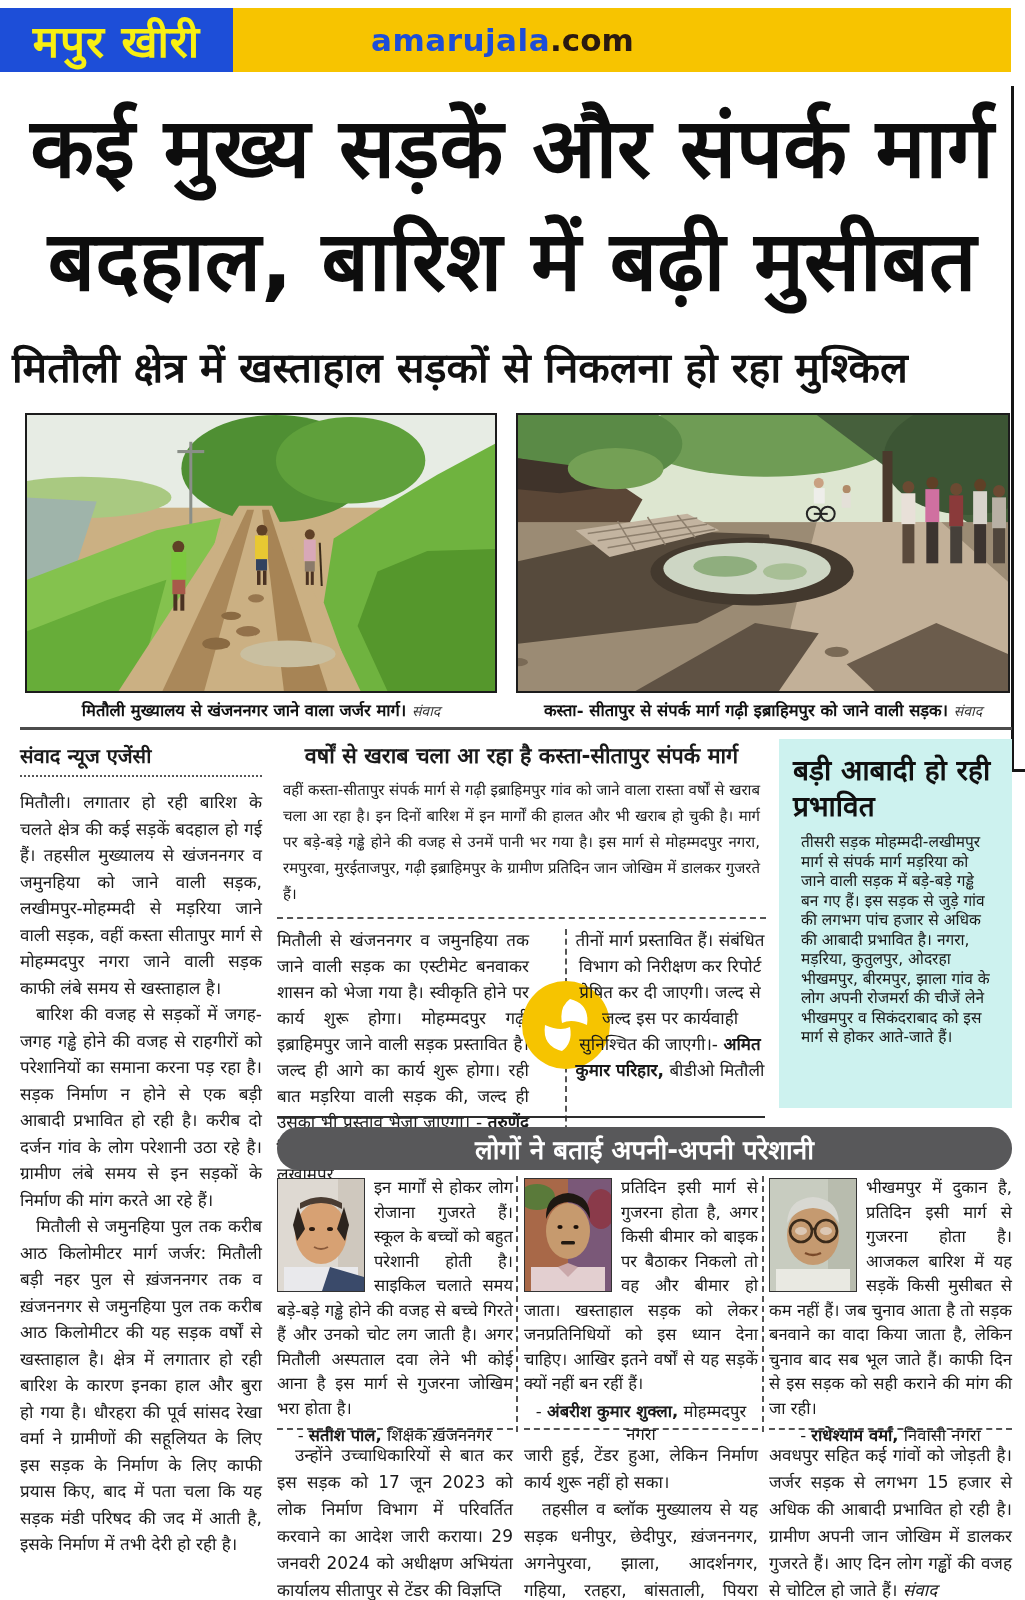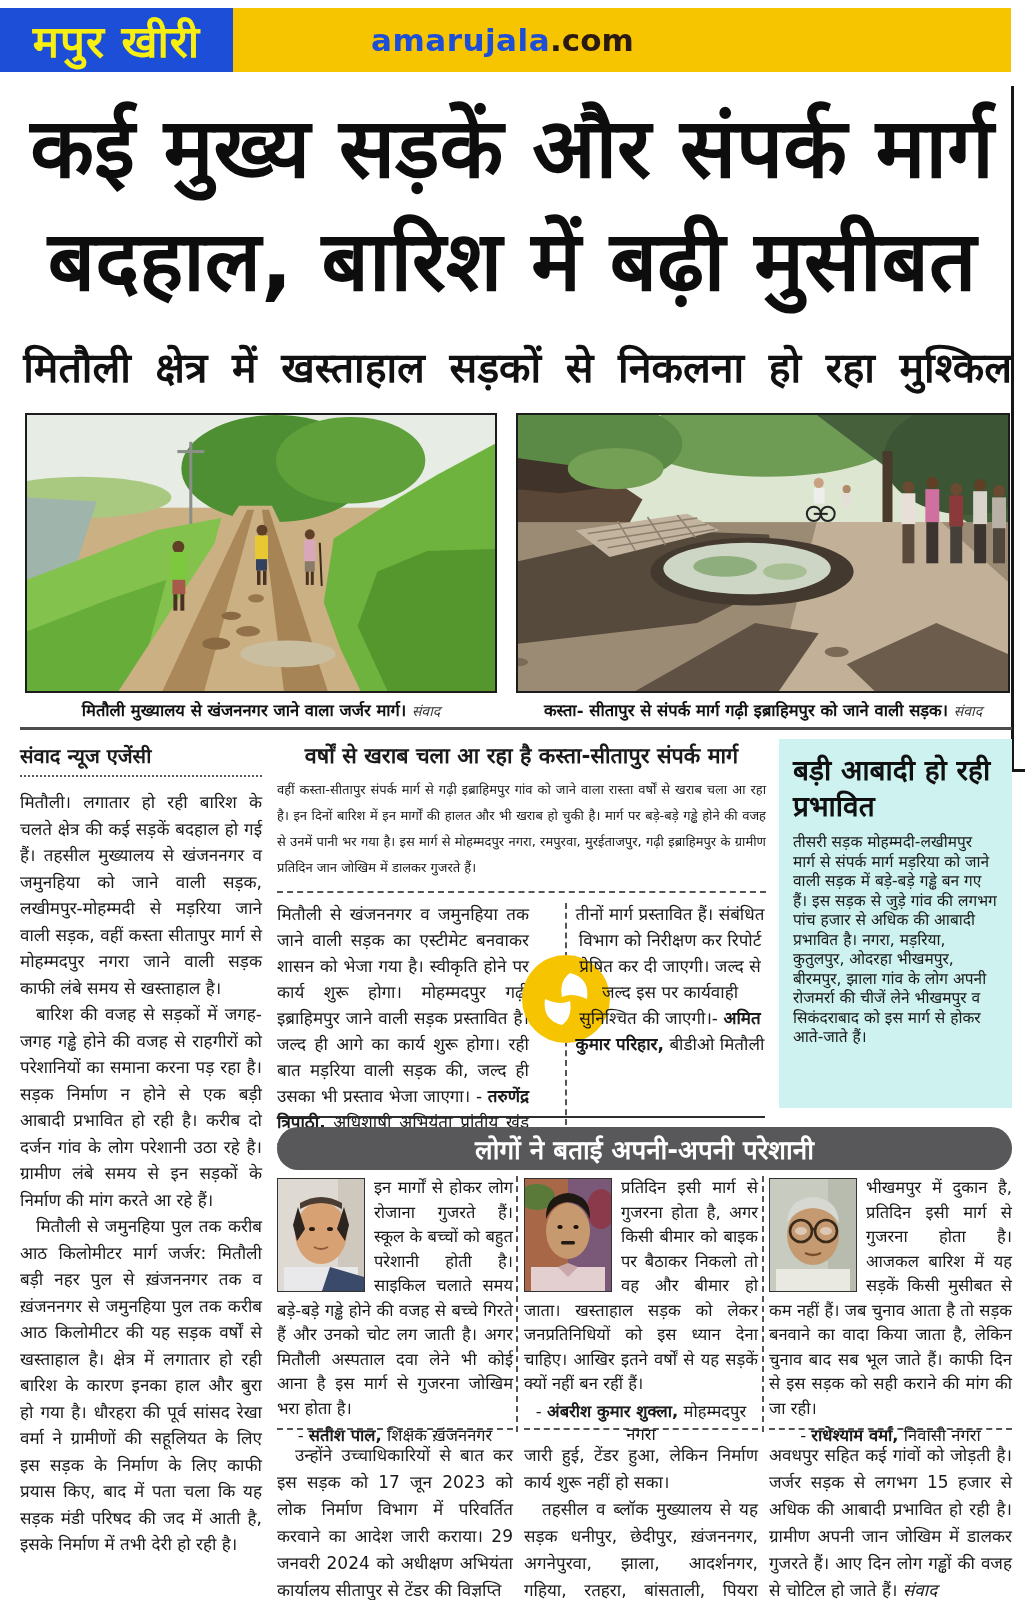--- a/index.html
+++ b/index.html
@@ -8,22 +8,22 @@
   
   .header{position:absolute;top:8px;left:0;width:1011px;height:64px;display:flex;}
   .edition{width:233px;background:#1d4ed8;color:#f8ef12;font-weight:800;font-size:44px;
            display:flex;align-items:center;justify-content:center;letter-spacing:1px;}
   .masthead{flex:1;background:#f7c400;display:flex;align-items:center;padding-left:138px;}
   .brand{color:#1d4ed8;font-weight:800;font-size:31px;letter-spacing:.5px;}
   .brand-suffix{color:#2b1a10;font-weight:800;font-size:31px;}
   
   .headline{position:absolute;top:92px;left:12px;width:1000px;text-align:center;}
   .headline .h1{font-size:83px;line-height:113px;font-weight:800;color:#0d0d0d;}
-  .subheadline{position:absolute;top:338px;left:12px;width:1000px;text-align:right;
-               font-size:41px;font-weight:700;color:#111;font-family:Liberation Mono, monospace;}
+  .subheadline{position:absolute;top:338px;left:12px;width:1000px;text-align:left;
+               font-size:41px;font-weight:700;color:#111;}
   
   .edge-rule{position:absolute;left:1011px;top:86px;width:3px;height:684px;background:#161616;}
   .edge-tick{position:absolute;left:1011px;top:769px;width:14px;height:3px;background:#161616;}
   
   .figure{position:absolute;top:413px;}
   .fig-left{left:25px;width:472px;}
   .fig-right{left:516px;width:494px;}
   .photo{border:2px solid #1c1c1c;height:276px;overflow:hidden;background:#cbb083;}
   .photo svg{display:block;width:100%;height:100%;}
   .caption{margin-top:5px;text-align:center;font-size:16.5px;font-weight:700;color:#111;}
@@ -31,33 +31,33 @@
   .main-rule{position:absolute;top:727px;left:20px;width:992px;height:3px;background:#4c4c4c;}
   
   .left-col{position:absolute;left:20px;top:742px;width:242px;}
   .byline{font-size:20px;font-weight:800;padding-bottom:6px;border-bottom:2px dotted #555;margin-bottom:12px;}
   .left-col p{margin:0;font-size:17px;line-height:26.5px;text-align:justify;}
   .left-col p + p{text-indent:16px;}
   b.lead{font-weight:400;}
   
   .middle{position:absolute;left:277px;top:738px;width:489px;}
   .mid-heading{font-size:21.5px;font-weight:800;text-align:center;margin:2px 0 8px 0;}
-  .mid-intro{margin:0;font-size:13px;line-height:26px;text-align:justify;}
+  .mid-intro{margin:6px;font-size:15px;line-height:26px;text-align:justify;}
   .dashed-h{border:none;border-top:2px dashed #555;margin:10px 0 0 0;}
   .quote-wrap{position:relative;margin-top:8px;height:232px;}
   .q-left{position:absolute;left:0;top:0;width:252px;font-size:17px;line-height:26px;text-align:justify;margin:0;}
   .q-right{position:absolute;left:298px;top:0;width:190px;font-size:17px;line-height:26px;text-align:center;margin:0;}
   .q-divider{position:absolute;left:288px;top:2px;height:222px;border-left:2px dashed #555;}
   .q-icon{position:absolute;left:243px;top:52px;width:92px;height:92px;}
   .q-name{font-weight:800;}
   
   .sidebar-box{position:absolute;left:779px;top:739px;width:205px;height:341px;
                background:#cdf2ef;padding:14px;}
   .sidebar-h{font-size:28px;font-weight:800;line-height:36px;margin:0 0 8px 0;color:#101010;}
-  .sidebar-b{font-size:15.5px;line-height:19.5px;margin:0;text-align:left;}
+  .sidebar-b{font-size:15.5px;line-height:19.5px;margin:8px;text-align:left;}
   
   .bar-line{position:absolute;left:277px;top:1116px;width:488px;height:2px;background:#2d2d2d;}
   .testi-bar{position:absolute;left:277px;top:1127px;width:735px;height:43px;background:#58585a;
              color:#fff;font-size:26px;font-weight:800;display:flex;align-items:center;justify-content:center;border-radius:21px;}
   .testi-col{position:absolute;top:1176px;}
   .tc1{left:277px;width:236px;}
   .tc2{left:524px;width:234px;}
   .tc3{left:769px;width:243px;}
   .testi-col .txt{font-size:16.5px;line-height:24.5px;text-align:justify;margin:0;}
   .t-photo{float:left;width:86px;height:112px;border:1px solid #333;margin:2px 9px 4px 0;background:#ddd;}

